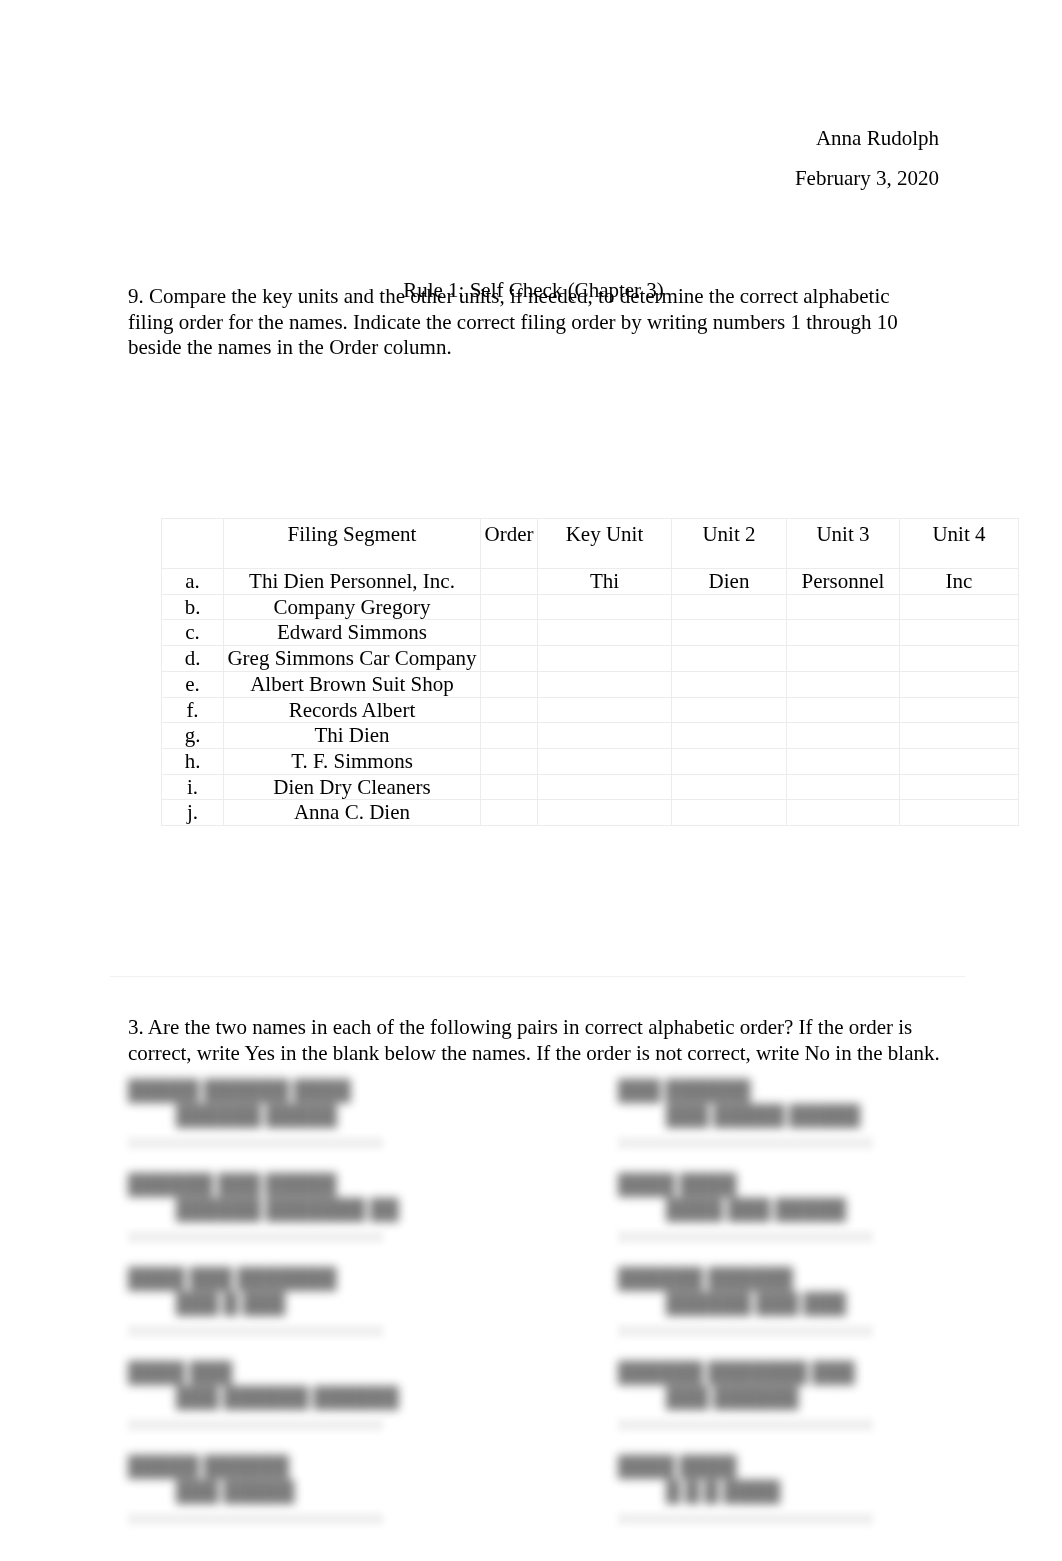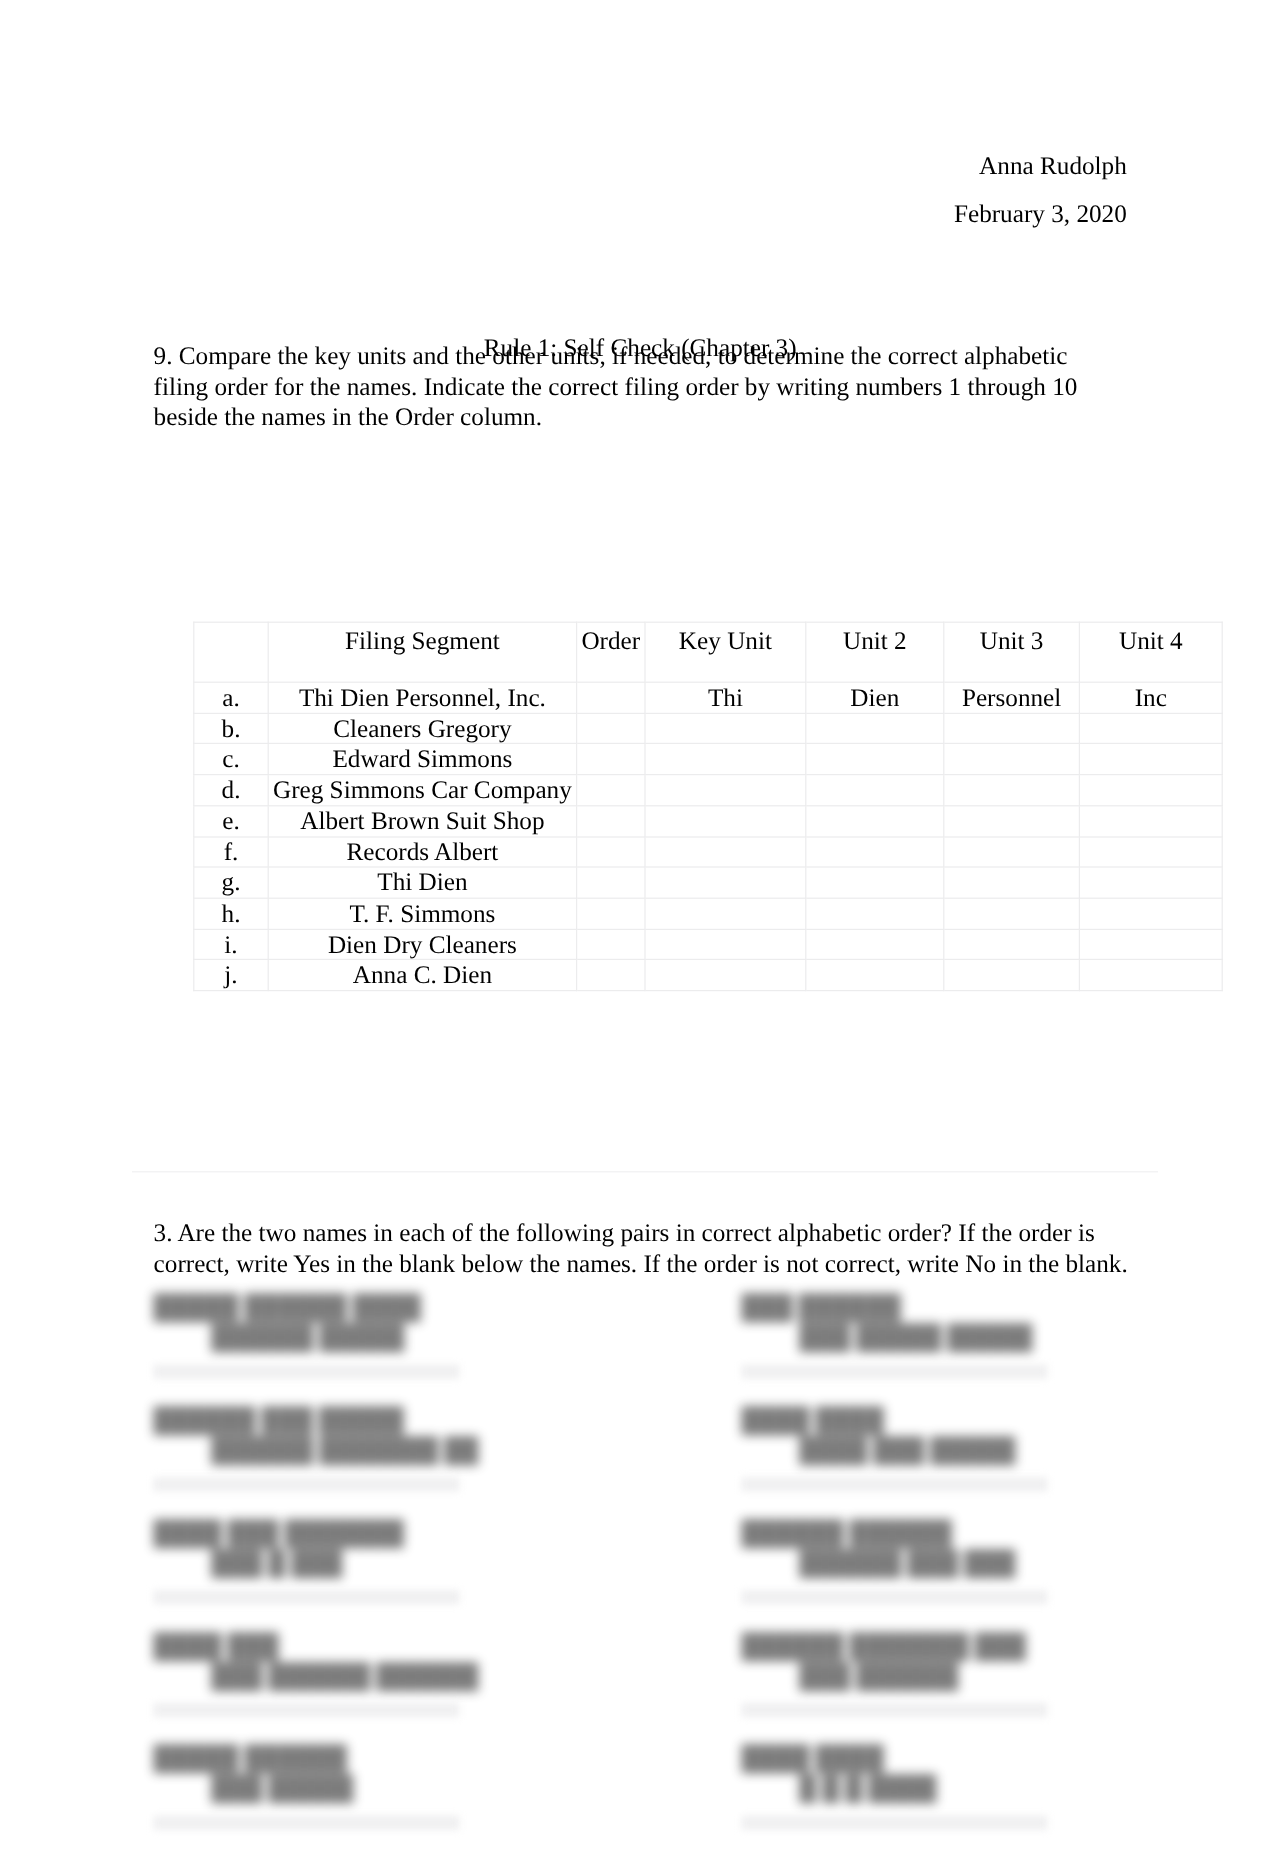--- a/index.html
+++ b/index.html
@@ -224,21 +224,21 @@
           <td class="cell-letter">a.</td>
           <td class="cell-segment">Thi Dien Personnel, Inc.</td>
           <td></td>
           <td>Thi</td>
           <td>Dien</td>
           <td>Personnel</td>
           <td>Inc</td>
         </tr>
         <tr>
           <td class="cell-letter">b.</td>
-          <td class="cell-segment">Cleaners Gregory</td>
+          <td class="cell-segment">Company Gregory</td>
           <td></td>
           <td></td>
           <td></td>
           <td></td>
           <td></td>
         </tr>
         <tr>
           <td class="cell-letter">c.</td>
           <td class="cell-segment">Edward Simmons</td>
           <td></td>

